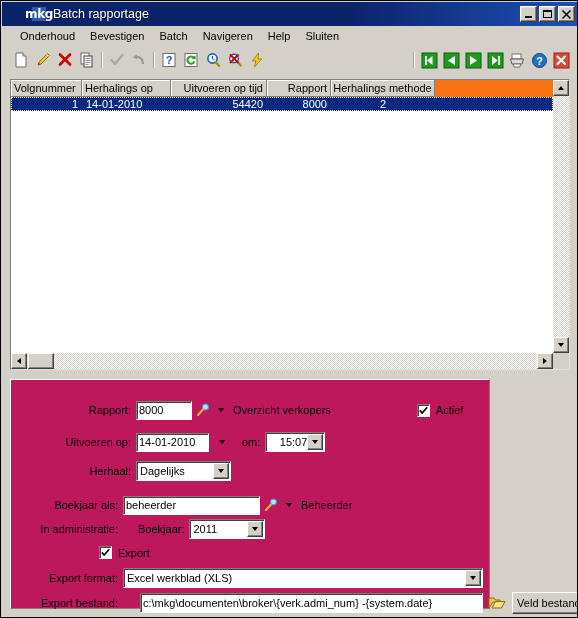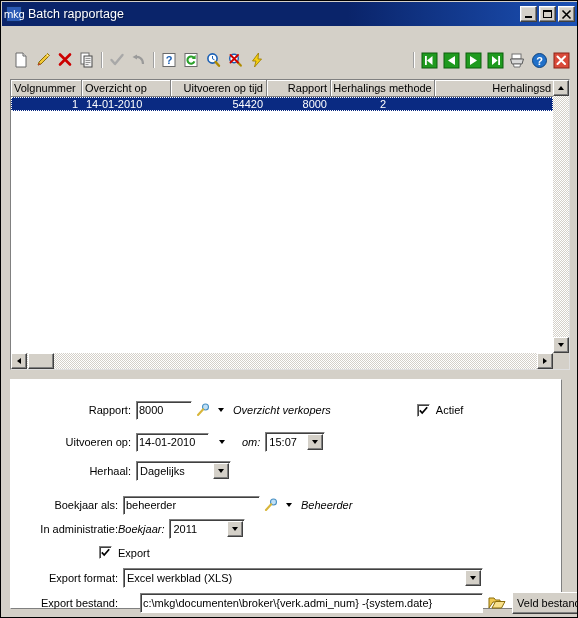--- a/index.html
+++ b/index.html
@@ -34,27 +34,28 @@
     display: flex;
     align-items: center;
     box-sizing: border-box;
     padding: 0 3px 0 4px;
   }
   #app-icon {
     width: 16px; height: 16px;
     background: #2b5bb5;
     border: 1px solid #0d2a66;
     color: #ffffff;
-    font-size: 10px;
-    font-weight: normal;
+    font-size: 12px;
+    font-weight: bold;
     font-family: "DejaVu Sans", sans-serif;
     display: flex; align-items: center; justify-content: center;
     box-sizing: border-box;
     letter-spacing: -0.4px;
     flex: 0 0 auto;
+    margin-left: 25px;
   }
   #title-text {
     color: #ffffff;
     font-size: 12.5px;
     font-weight: normal;
     margin-left: 6px;
     flex: 1 1 auto;
     white-space: nowrap;
     overflow: hidden;
     text-shadow: 1px 1px 0 rgba(0,0,0,0.35);
@@ -269,22 +270,22 @@
   .arrow { width: 0; height: 0; }
   .arr-up { border-left: 3.5px solid transparent; border-right: 3.5px solid transparent; border-bottom: 4px solid #000; }
   .arr-dn { border-left: 3.5px solid transparent; border-right: 3.5px solid transparent; border-top: 4px solid #000; }
   .arr-lt { border-top: 3.5px solid transparent; border-bottom: 3.5px solid transparent; border-right: 4px solid #000; }
   .arr-rt { border-top: 3.5px solid transparent; border-bottom: 3.5px solid transparent; border-left: 4px solid #000; }
 
   
   #form-panel {
     position: absolute;
     left: 9px; top: 378px;
-    width: 552px; height: 230px;
-    background: #ffffff;
+    width: 480px; height: 230px;
+    background: #be185d;
     border: 1px solid #ffffff;
     border-right-color: #808080;
     border-bottom-color: #808080;
     box-sizing: border-box;
   }
   .frow {
     position: absolute;
     display: flex;
     align-items: center;
   }
@@ -347,21 +348,20 @@
   }
   .flat-arrow {
     width: 13px; height: 13px;
     display: flex; align-items: center; justify-content: center;
     flex: 0 0 auto;
   }
   .static-txt {
     font-size: 11px;
     white-space: nowrap;
     color: #000;
-    font-style: italic;
   }
   .checkbox-wrap {
     display: flex; align-items: center;
   }
   .cbox {
     width: 13px; height: 13px;
     background: #ffffff;
     border: 1px solid #808080;
     border-right-color: #ffffff;
     border-bottom-color: #ffffff;
@@ -413,20 +413,28 @@
       </div>
     <div class="tb-btn">
       <span class="tb-glyph">
         <svg width="11" height="11" viewBox="0 0 11 11">
             <path d="M1.5 1.5 L9.5 9.5 M9.5 1.5 L1.5 9.5" stroke="#000" stroke-width="1.6" fill="none"></path>
           </svg>
       </span>
     </div>
   </div>
 
+  <div id="menubar">
+    <div class="menu-item">Onderhoud</div>
+    <div class="menu-item">Bevestigen</div>
+    <div class="menu-item">Batch</div>
+    <div class="menu-item">Navigeren</div>
+    <div class="menu-item">Help</div>
+    <div class="menu-item">Sluiten</div>
+  </div>
 
   <div id="toolbar">
     <div id="toolbar-left">
 
       <div class="tool">
         <svg width="16" height="16" viewBox="0 0 16 16">
           <path d="M3 1 h7 l3 3 v11 h-10 z" fill="#ffffff" stroke="#6a6a6a" stroke-width="1"></path>
           <path d="M10 1 v3 h3" fill="#e8e8e8" stroke="#6a6a6a" stroke-width="1"></path>
         </svg>
       </div>
@@ -560,25 +568,24 @@
           <path d="M4.5 4.5 L12 12 M12 4.5 L4.5 12" stroke="#ffffff" stroke-width="2.1" stroke-linecap="round"></path>
         </svg>
       </div>
     </div>
   </div>
 
   <div id="grid-outer">
 
     <div id="grid-header">
       <div class="hcell" style="width:71px">Volgnummer</div>
-      <div class="hcell" style="width:89px">Overzicht op</div>
+      <div class="hcell" style="width:89px">Herhalings op</div>
       <div class="hcell right" style="width:96px">Uitvoeren op tijd</div>
       <div class="hcell right" style="width:64px">Rapport</div>
       <div class="hcell center" style="width:104px">Herhalings methode</div>
-      <div class="hcell right" style="width:120px">Herhalingsd</div>
     </div>
 
     <div id="grid-body">
       <div id="row-selected">
         <div class="rcell right" style="width:71px">1</div>
         <div class="rcell" style="width:89px">14-01-2010</div>
         <div class="rcell right" style="width:96px">54420</div>
         <div class="rcell right" style="width:64px">8000</div>
         <div class="rcell center" style="width:104px">2</div>
         <div class="rcell right" style="width:120px"></div>
@@ -634,21 +641,21 @@
       </div>
     </div>
 
     <div class="frow" style="left:0px; top:52px;">
       <div class="flabel" style="width:120px">Uitvoeren op:</div>
       <div class="ctl-text" style="width:73px; margin-left:5px;">14-01-2010</div>
       <div class="flat-arrow" style="margin-left:6px;">
         <span class="arrow arr-dn"></span>
       </div>
       <div class="static-txt" style="margin-left:14px;">om:</div>
-      <div class="ctl-combo" style="width:60px; margin-left:5px;">
+      <div class="ctl-combo" style="width:60px; margin-left:5px;text-align:right;">
         <span class="combo-val">15:07</span>
         <span class="combo-btn">
             <span class="arrow arr-dn"></span>
           </span>
       </div>
     </div>
 
     <div class="frow" style="left:0px; top:81px;">
       <div class="flabel" style="width:120px">Herhaal:</div>
       <div class="ctl-combo" style="width:95px; margin-left:5px;">
@@ -669,21 +676,21 @@
         </svg>
       </div>
       <div class="flat-arrow">
         <span class="arrow arr-dn"></span>
       </div>
       <div class="static-txt" style="margin-left:6px;">Beheerder</div>
     </div>
 
     <div class="frow" style="left:0px; top:139px;">
       <div class="flabel" style="width:107px">In administratie:</div>
-      <div class="static-txt" style="">Boekjaar:</div>
+      <div class="static-txt" style="margin-left:20px;">Boekjaar:</div>
       <div class="ctl-combo" style="width:76px; margin-left:5px;">
         <span class="combo-val">2011</span>
         <span class="combo-btn">
             <span class="arrow arr-dn"></span>
           </span>
       </div>
     </div>
 
     <div class="frow" style="left:0px; top:166px;">
       <div style="width:88px"></div>

